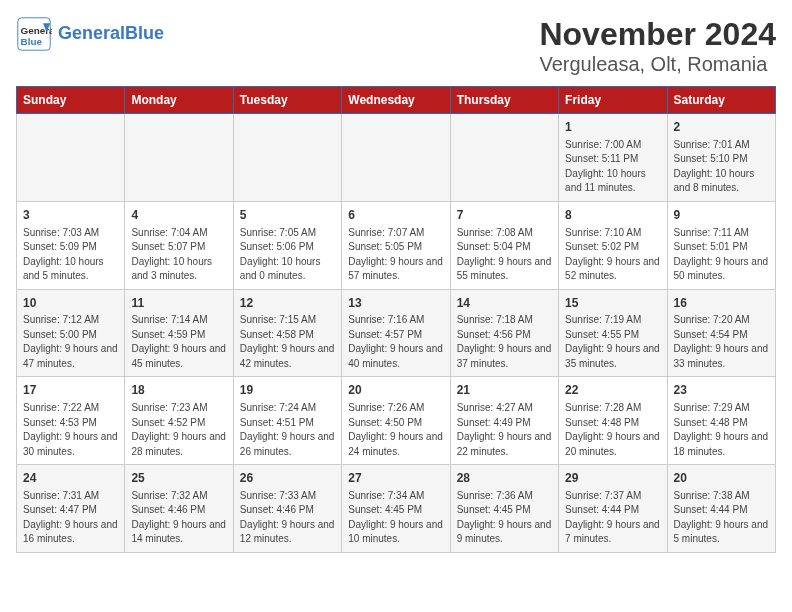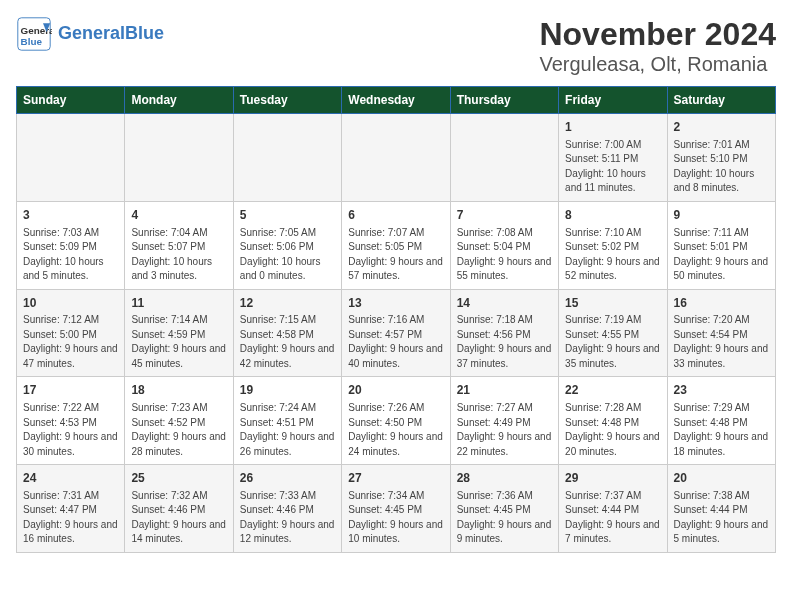--- a/index.html
+++ b/index.html
@@ -45,21 +45,21 @@
     .location-title {
       font-size: 20px;
       color: #555;
     }
     table {
       width: 100%;
       border-collapse: collapse;
       font-size: 10.5px;
     }
     thead th {
-      background-color: #14532d;
+      background-color: #b91c1c;
       color: #fff;
       text-align: left;
       padding: 6px 6px;
       font-size: 12px;
       font-weight: bold;
       border: 1px solid #2a6aaf;
     }
     tbody td {
       vertical-align: top;
       padding: 5px 6px;
@@ -253,21 +253,21 @@
 Daylight: 9 hours and 26 minutes.</div>
         </td>
         <td>
           <span class="day-num">20</span>
           <div class="day-info" style="white-space: pre-line;">Sunrise: 7:26 AM
 Sunset: 4:50 PM
 Daylight: 9 hours and 24 minutes.</div>
         </td>
         <td>
           <span class="day-num">21</span>
-          <div class="day-info" style="white-space: pre-line;">Sunrise: 7:27 AM
+          <div class="day-info" style="white-space: pre-line;">Sunrise: 4:27 AM
 Sunset: 4:49 PM
 Daylight: 9 hours and 22 minutes.</div>
         </td>
         <td>
           <span class="day-num">22</span>
           <div class="day-info" style="white-space: pre-line;">Sunrise: 7:28 AM
 Sunset: 4:48 PM
 Daylight: 9 hours and 20 minutes.</div>
         </td>
         <td>

